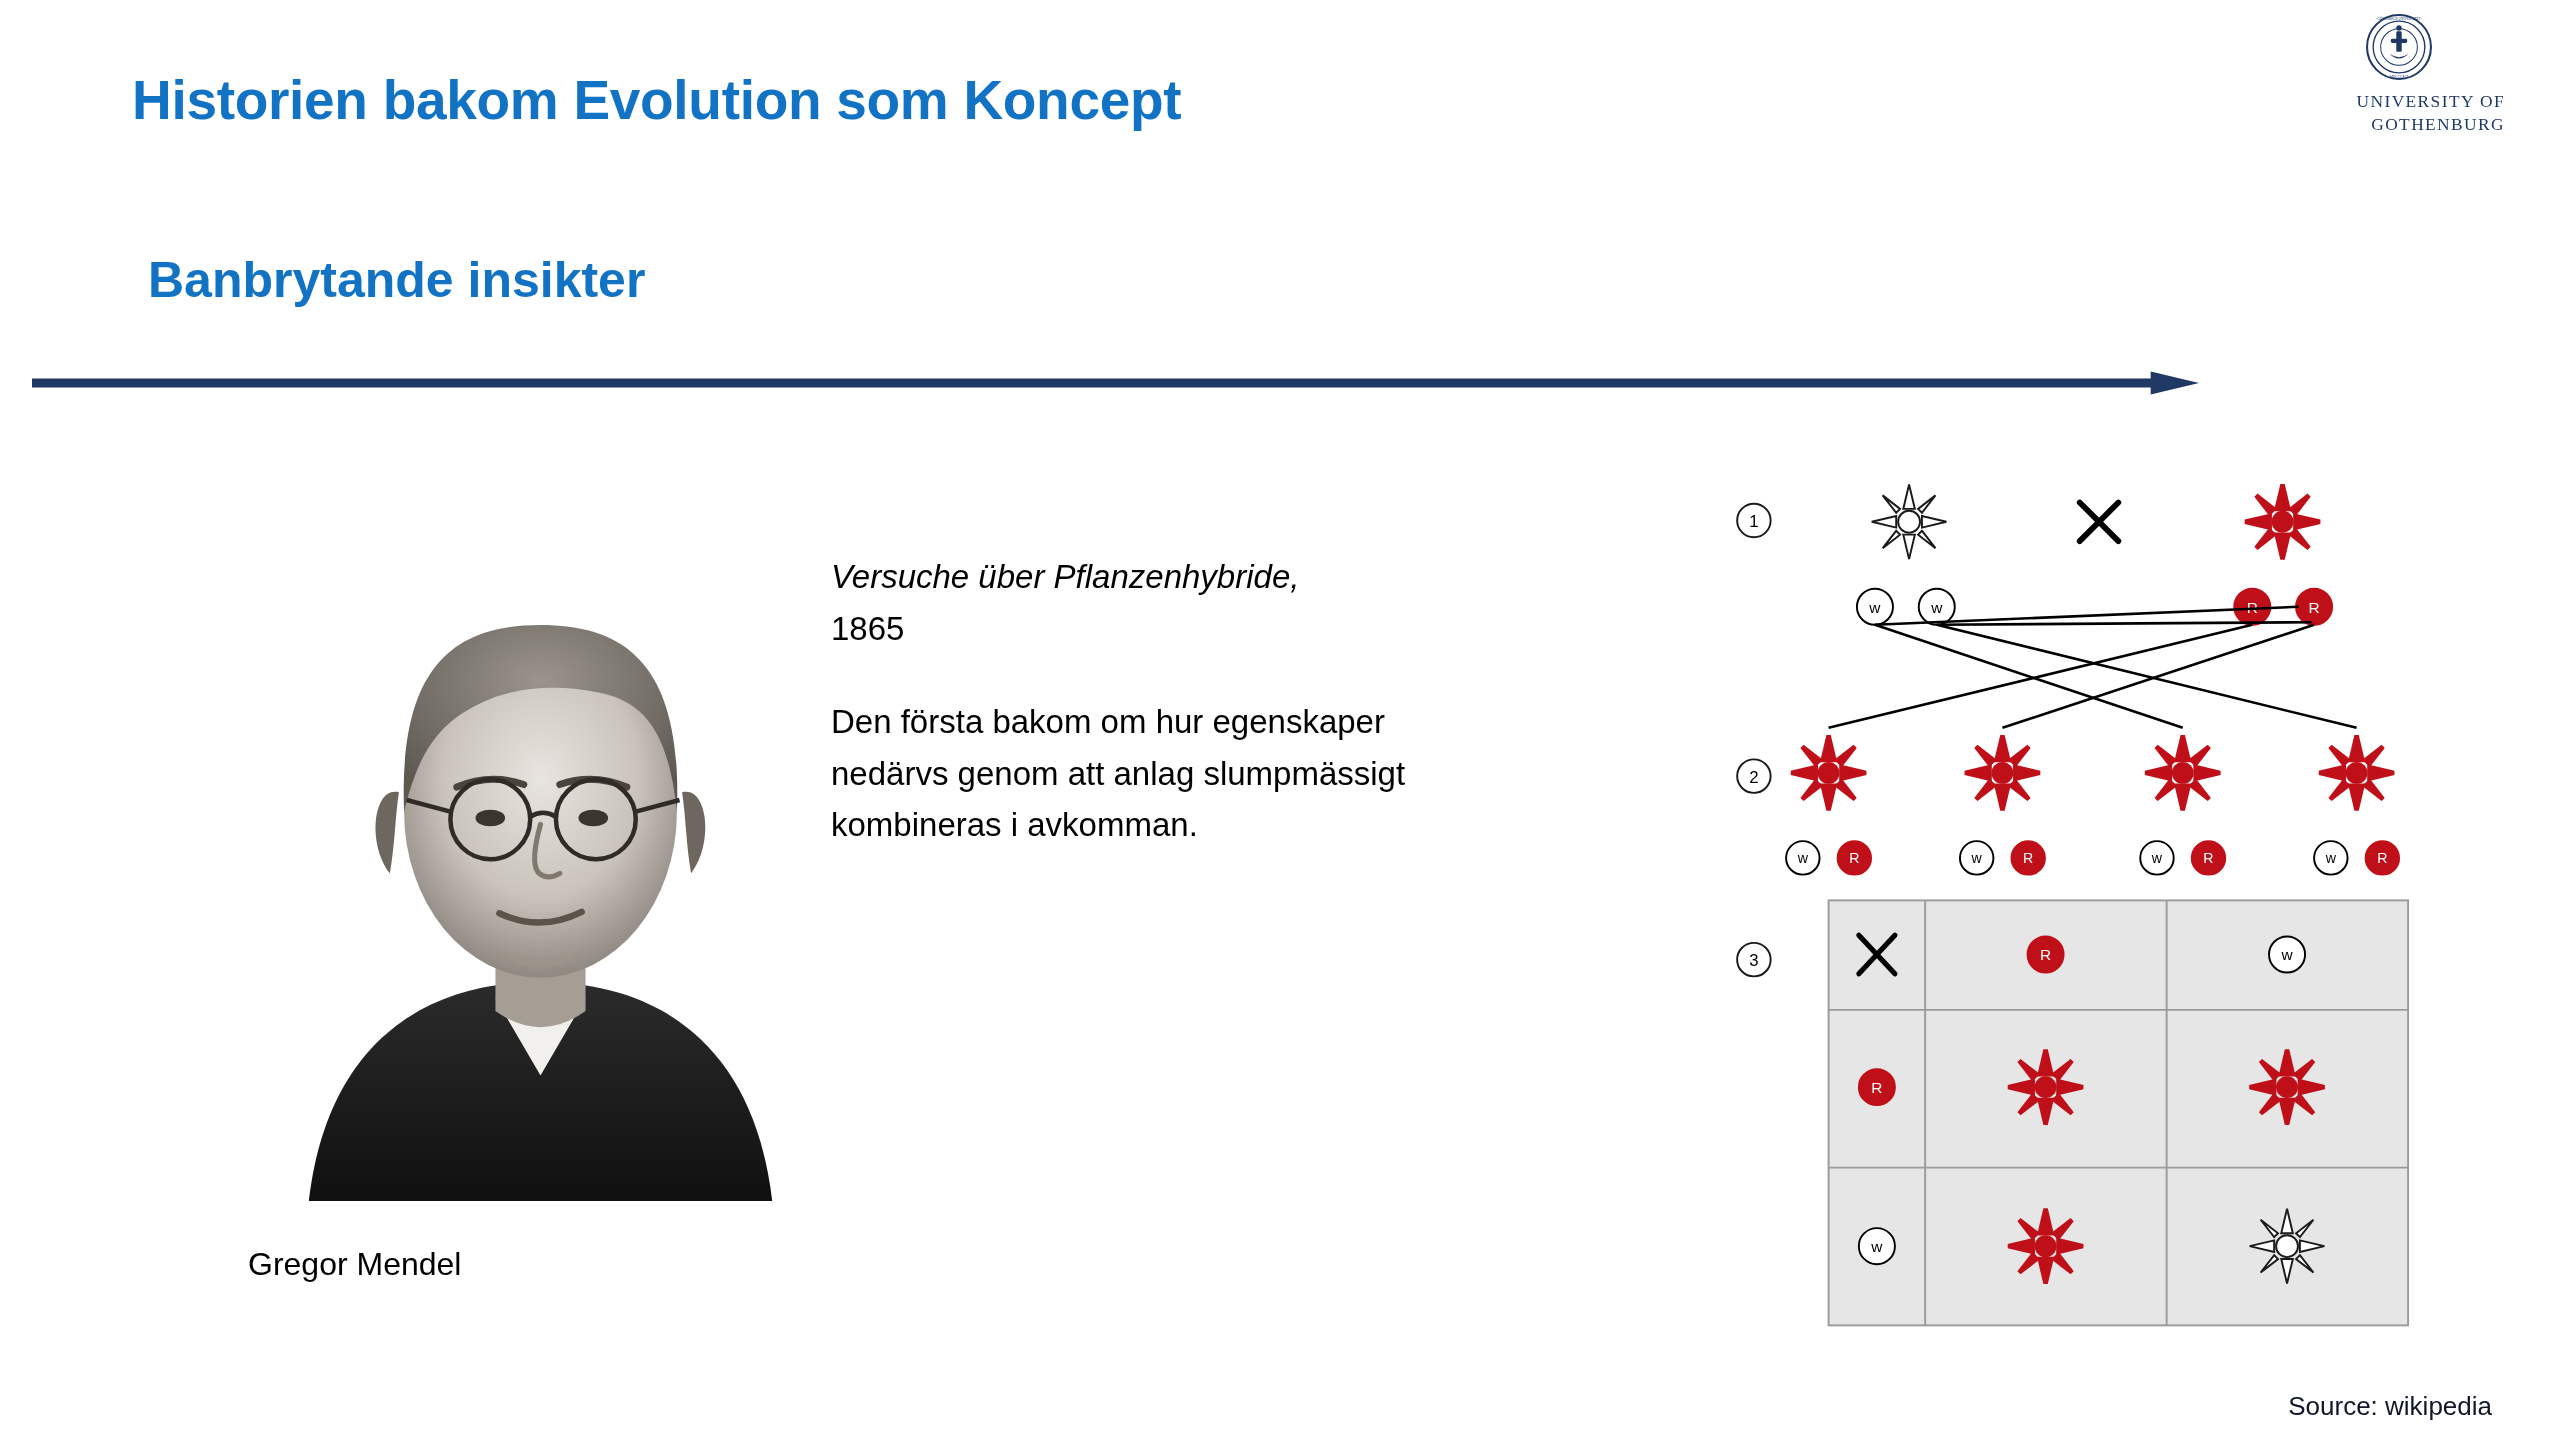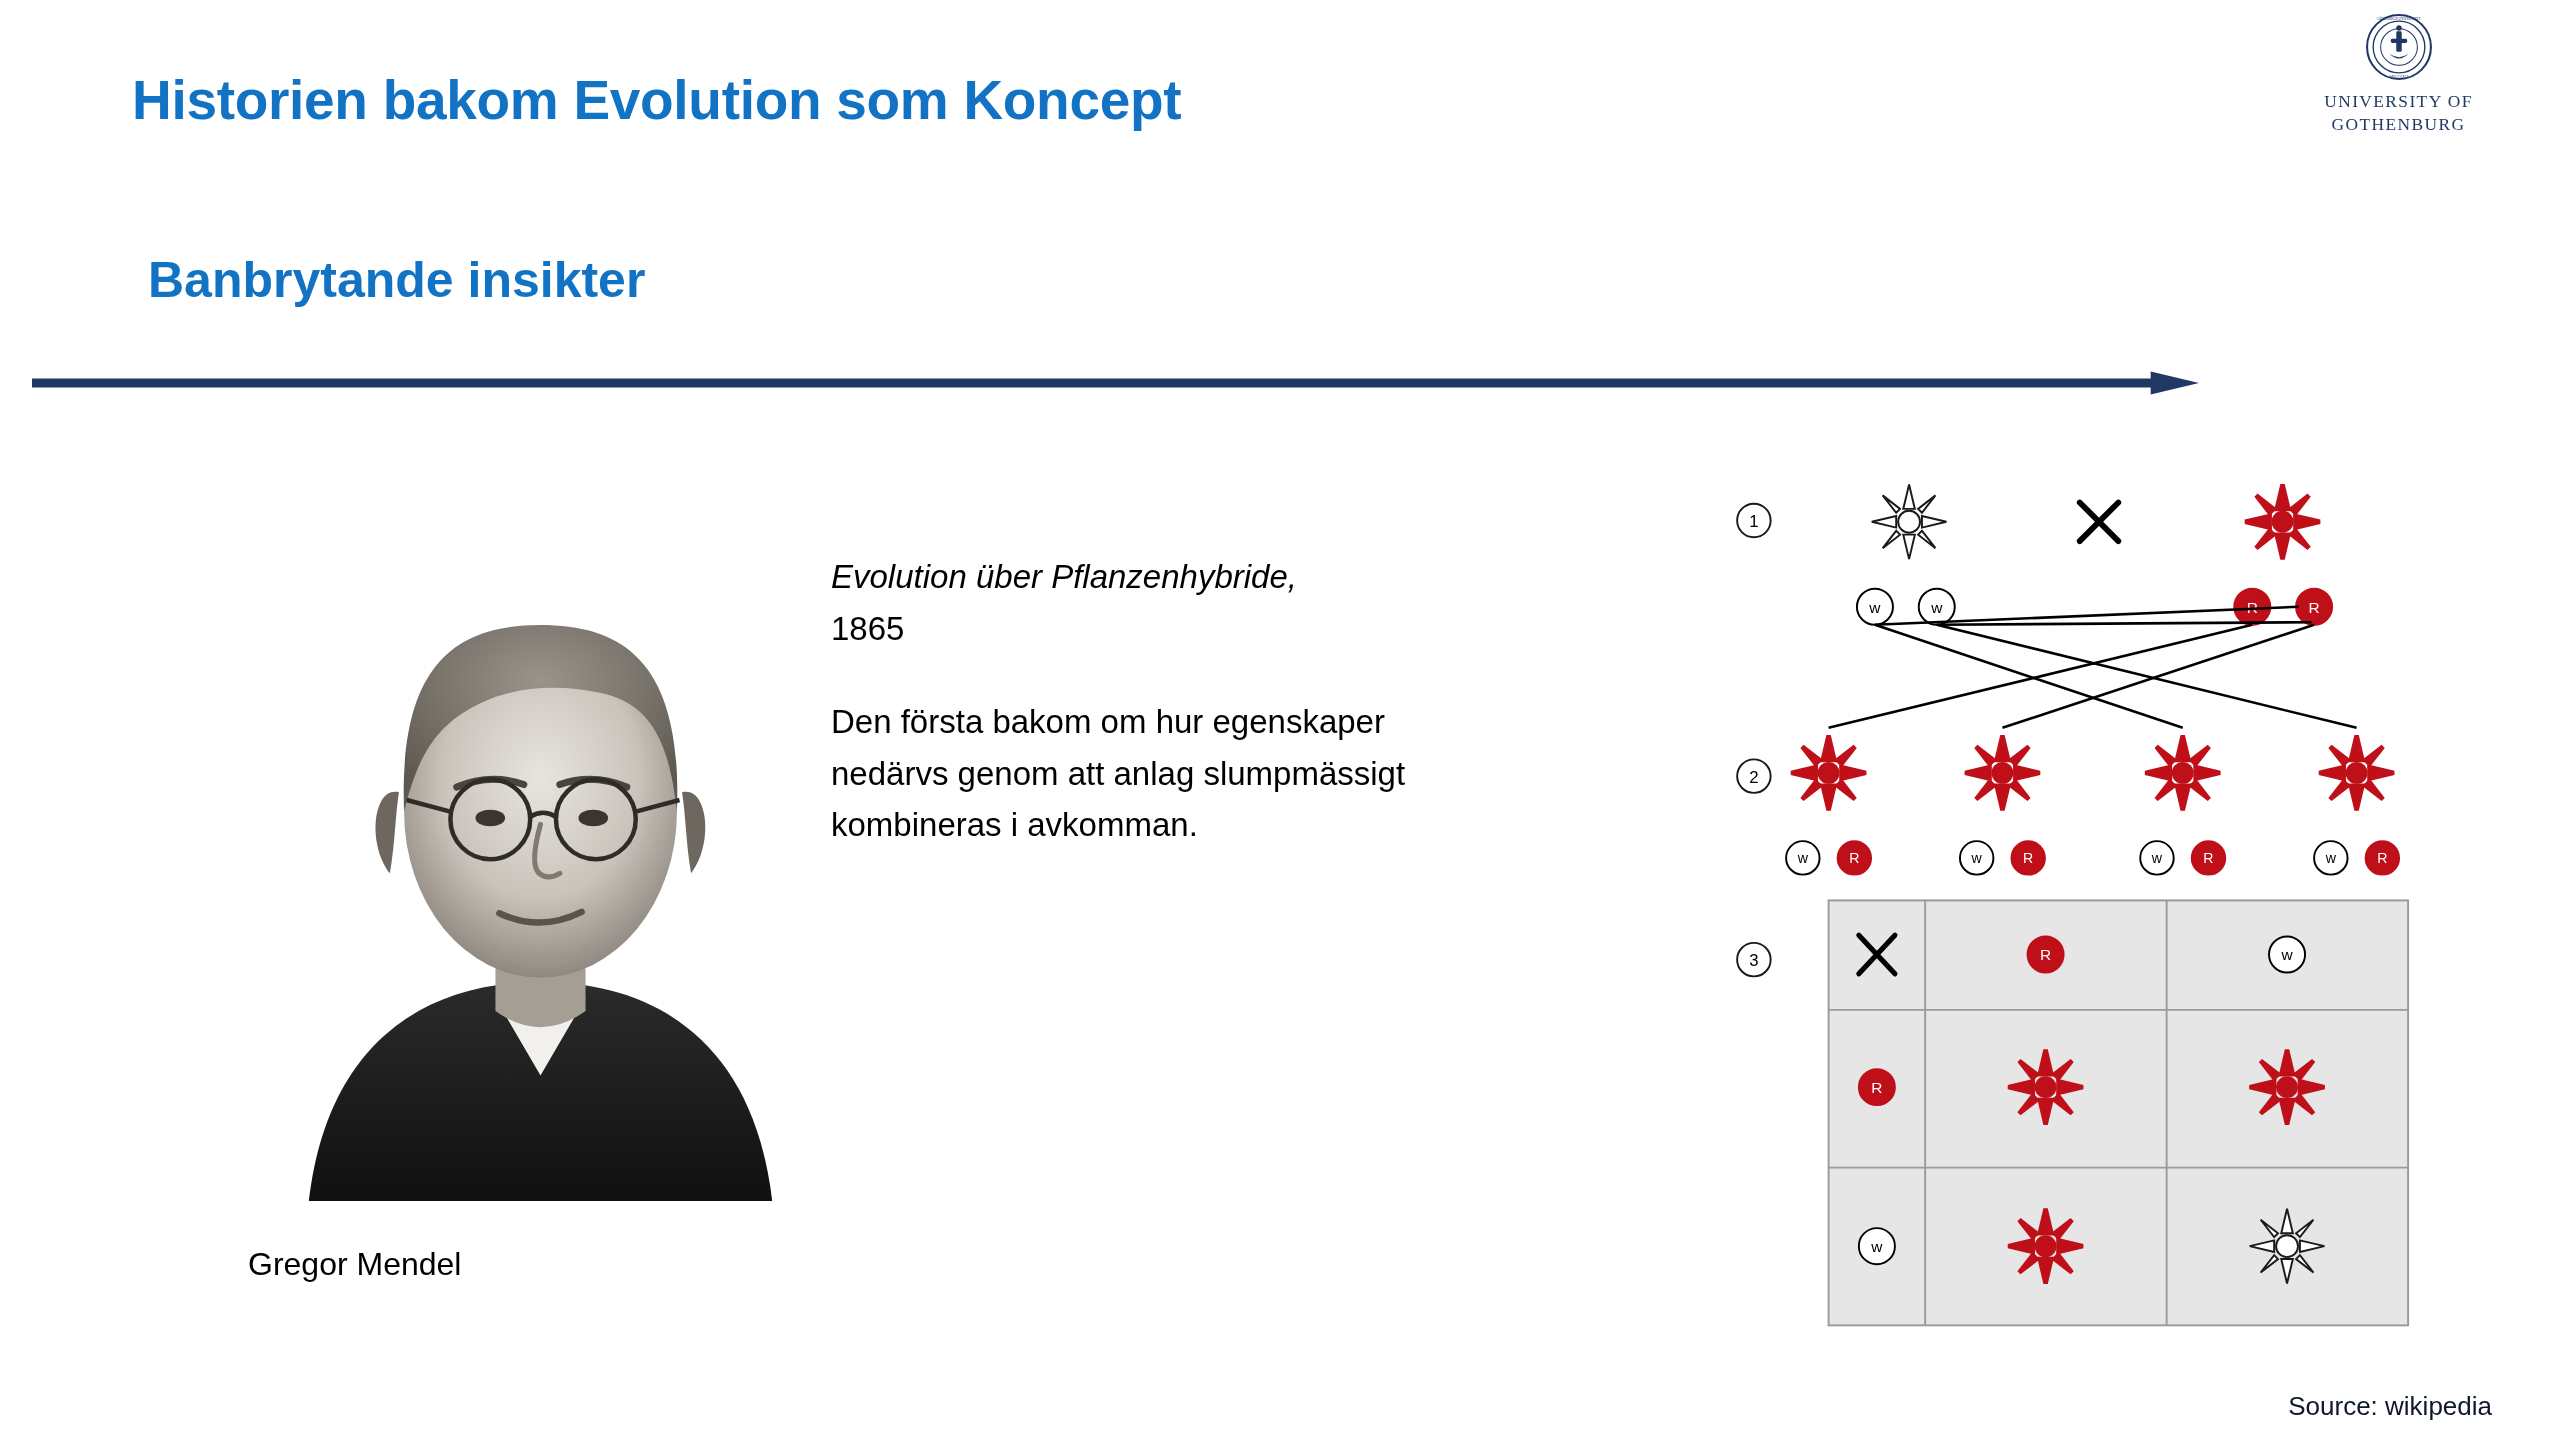--- a/index.html
+++ b/index.html
@@ -60,20 +60,21 @@
     height: 68px;
     margin: 0 auto 9px auto;
     display: block;
   }
   .logo-text {
     font-family: "Liberation Serif", serif;
     font-size: 17.4px;
     line-height: 1.32;
     letter-spacing: 1.4px;
     color: #1f3864;
+    text-align: right;
   }
 
   
   .portrait-block {
     position: absolute;
     left: 238px;
     top: 509px;
     width: 605px;
   }
   .portrait {
@@ -210,21 +211,21 @@
     <path d="M470 490 q-16 58 -4 74 q14 14 34 2" stroke="#80796f" stroke-width="8" fill="none" stroke-linecap="round"></path>
 
     <path d="M406 628 q64 30 128 -2" stroke="#5b544b" stroke-width="10" fill="none" stroke-linecap="round"></path>
 
     <path d="M390 676 q80 46 160 0 q-80 76 -160 0 z" fill="#9d968c" opacity="0.55"></path>
   </svg>
 </div>
 <div class="portrait-caption">Gregor Mendel</div>
 
 <div class="text-col">
-  <div class="para italic">Evolution über Pflanzenhybride,</div>
+  <div class="para italic">Versuche über Pflanzenhybride,</div>
   <div class="para">1865</div>
   <div class="para-gap"></div>
   <div class="para">Den första bakom om hur egenskaper</div>
   <div class="para">nedärvs genom att anlag slumpmässigt</div>
   <div class="para">kombineras i avkomman.</div>
 </div>
 
 <div class="genetics">
   <svg viewBox="0 0 1230 1400" width="792" height="902">
     <defs>

